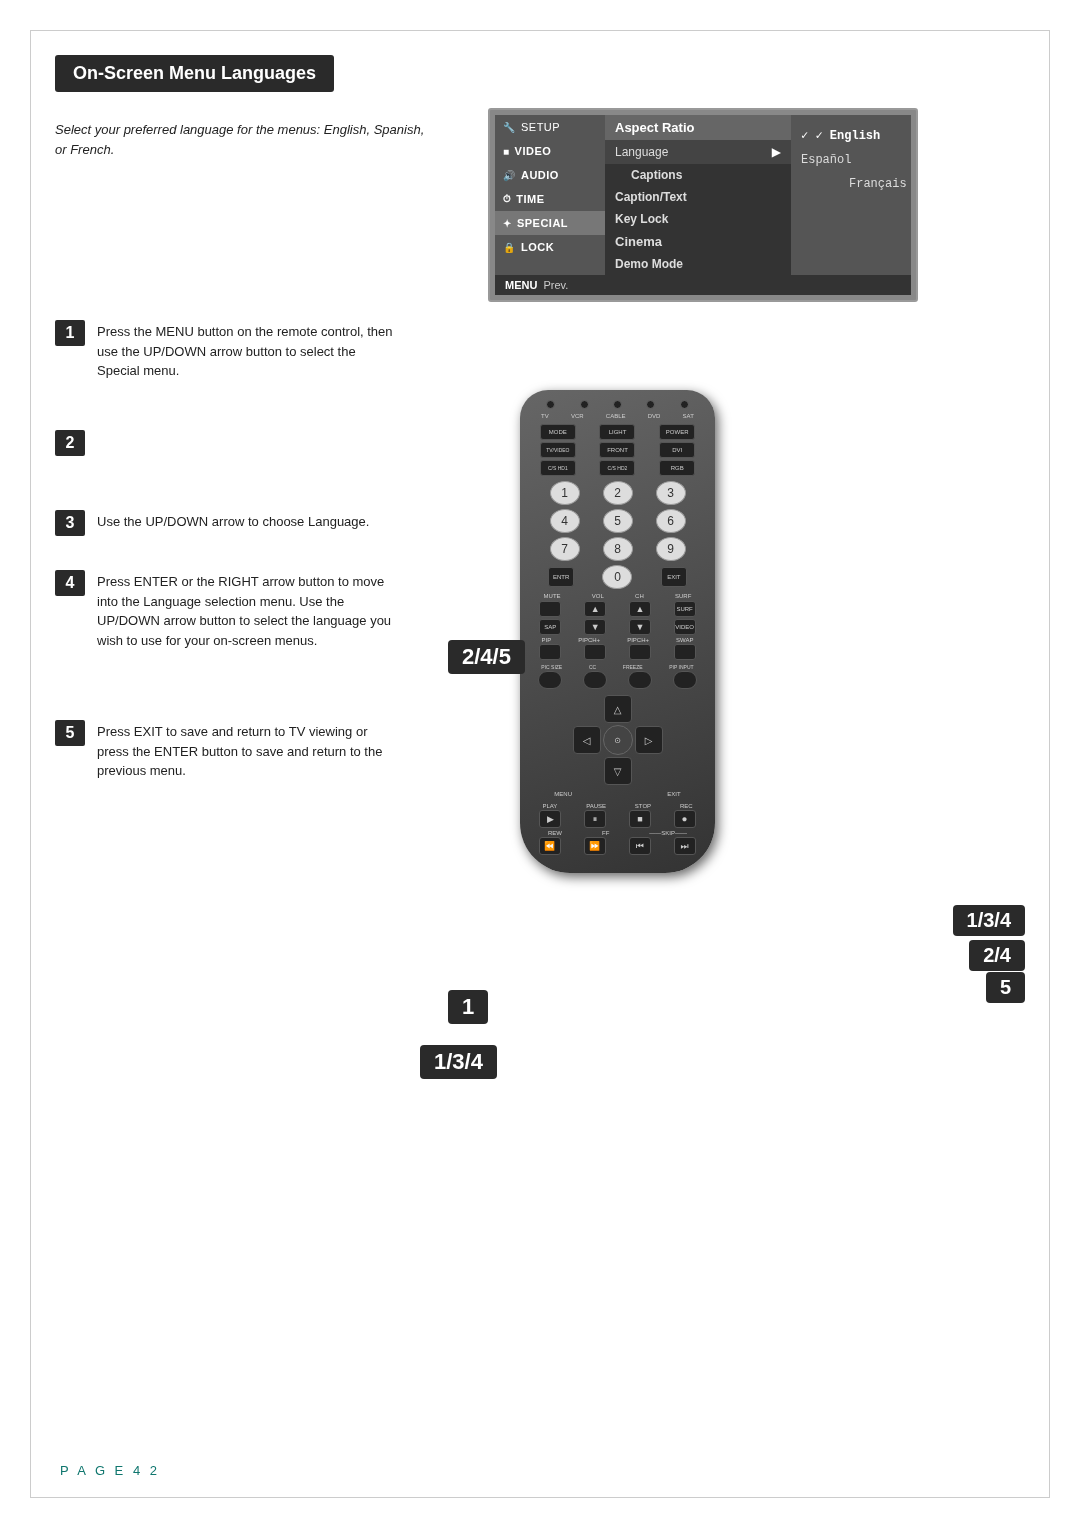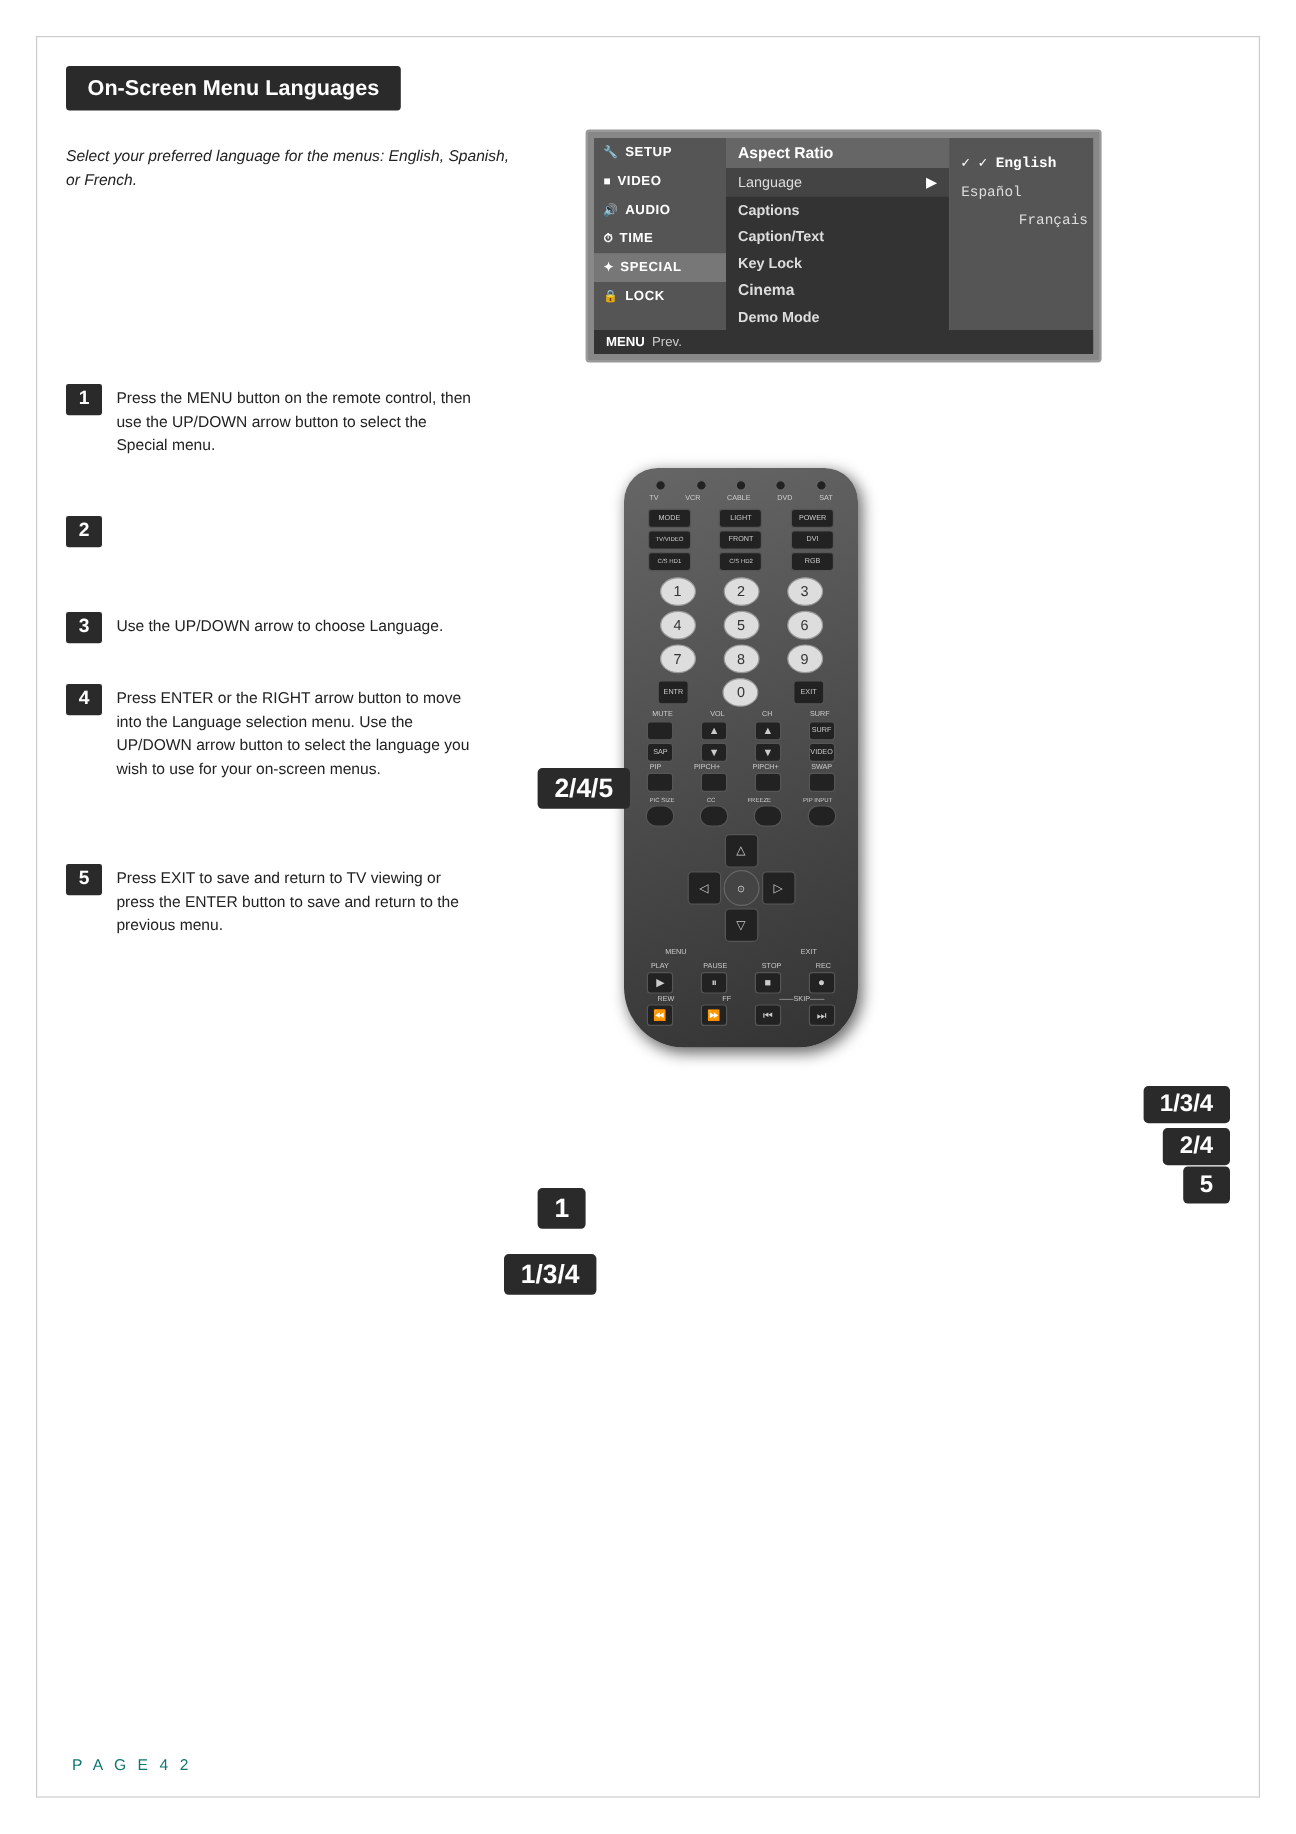--- a/index.html
+++ b/index.html
@@ -221,21 +221,21 @@
 <div class="intro-text">
   <span>Select your preferred language for the menus: English, Spanish, or French.</span>
 </div>
 
 <div class="tv-menu" style="position:absolute; top:108px; left:488px; width:430px;">
   <div class="tv-menu-area">
 
     <div class="tv-sidebar">
       <div class="tv-sidebar-item" style="background:#555;">
         <span style="font-size:10px;">🔧</span>
-        <span style="font-size:11px; font-weight:bold;">SETUP</span>
+        <span style="font-size:11px; font-weight:normal;">SETUP</span>
       </div>
       <div class="tv-sidebar-item">
         <span style="font-size:10px;">■</span>
         <span style="font-size:11px; font-weight:bold;">VIDEO</span>
       </div>
       <div class="tv-sidebar-item">
         <span style="font-size:10px;">🔊</span>
         <span style="font-size:11px; font-weight:bold;">AUDIO</span>
       </div>
       <div class="tv-sidebar-item">
@@ -251,21 +251,21 @@
         <span style="font-size:11px; font-weight:bold;">LOCK</span>
       </div>
     </div>
 
     <div class="tv-main-menu">
       <div class="tv-main-item highlight" style="background:#666; font-weight:bold; color:#fff; padding:5px 10px; font-size:13px;">Aspect Ratio</div>
       <div class="tv-main-item selected-row" style="display:flex; justify-content:space-between; background:#444; padding:5px 10px; font-size:12px;">
         <span>Language</span>
         <span style="color:#fff;">▶</span>
       </div>
-      <div class="tv-main-item" style="padding:4px 10px; font-size:12px; font-weight:bold;">Captions</div>
+      <div class="tv-main-item" style="padding:4px 26px; font-size:12px; font-weight:bold;">Captions</div>
       <div class="tv-main-item" style="padding:4px 10px; font-size:12px; font-weight:bold;">Caption/Text</div>
       <div class="tv-main-item" style="padding:4px 10px; font-size:12px; font-weight:bold;">Key Lock</div>
       <div class="tv-main-item" style="padding:4px 10px; font-size:13px; font-weight:bold;">Cinema</div>
       <div class="tv-main-item" style="padding:4px 10px; font-size:12px; font-weight:bold;">Demo Mode</div>
     </div>
 
     <div class="tv-submenu" style="background:#555; min-width:110px; padding:8px 0;">
       <div class="tv-submenu-item checked" style="padding:5px 10px; font-size:12px; color:#fff; font-weight:bold;">✓ English</div>
       <div class="tv-submenu-item" style="padding:5px 10px; font-size:12px; color:#ddd;">Español</div>
       <div class="tv-submenu-item" style="padding:5px 10px; font-size:12px; color:#ddd;margin-left:48px;">Français</div>

